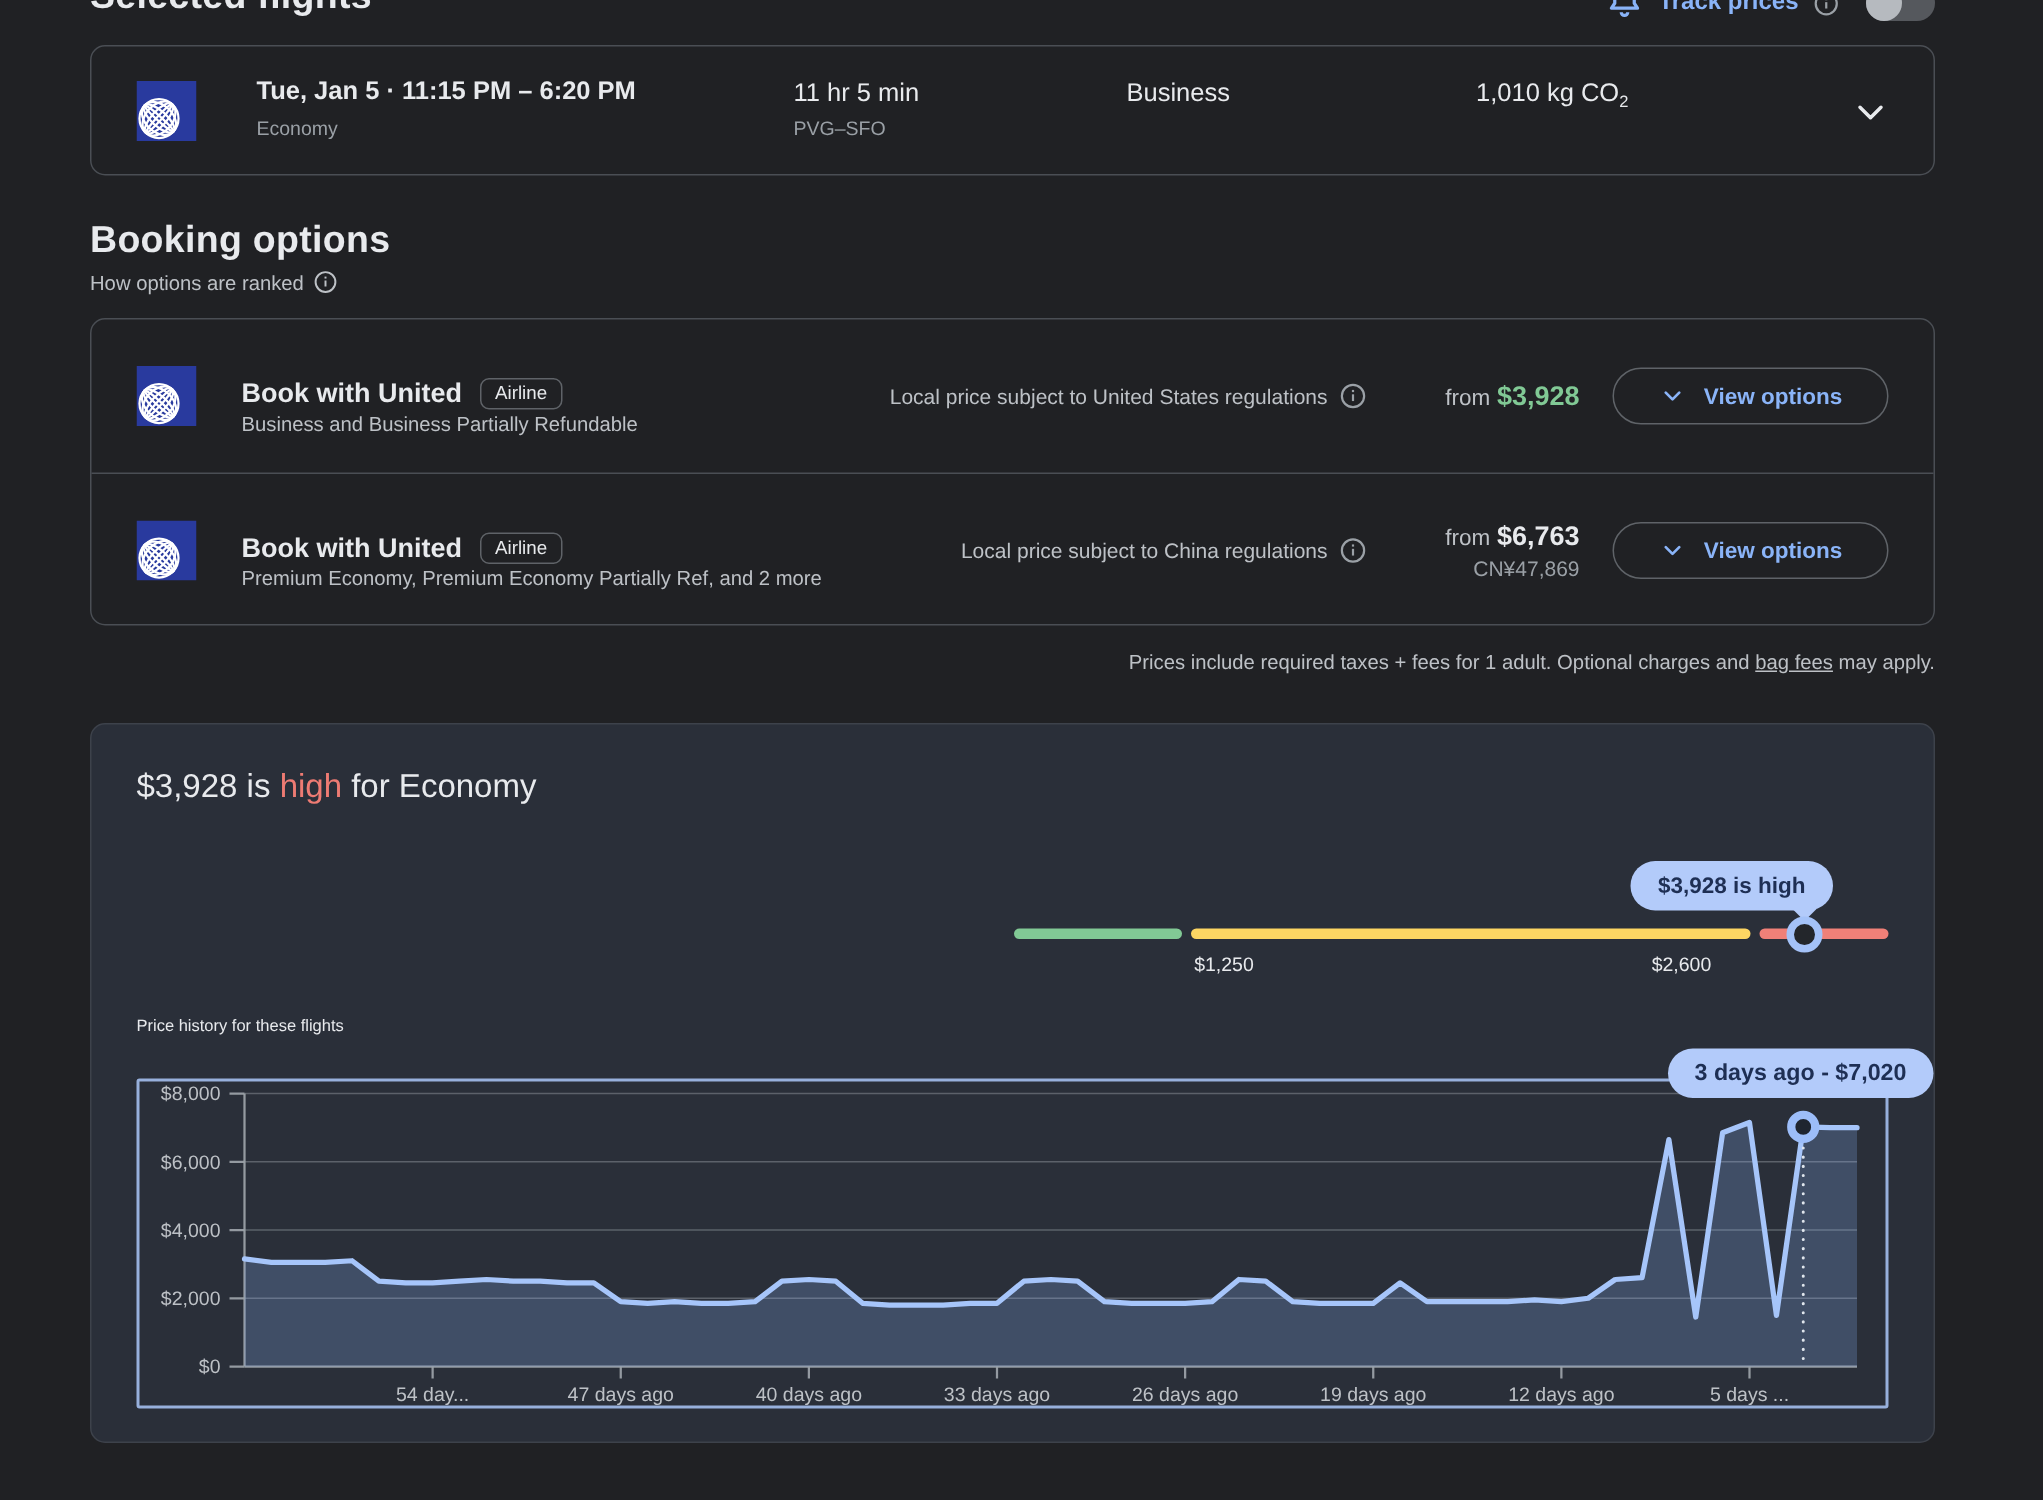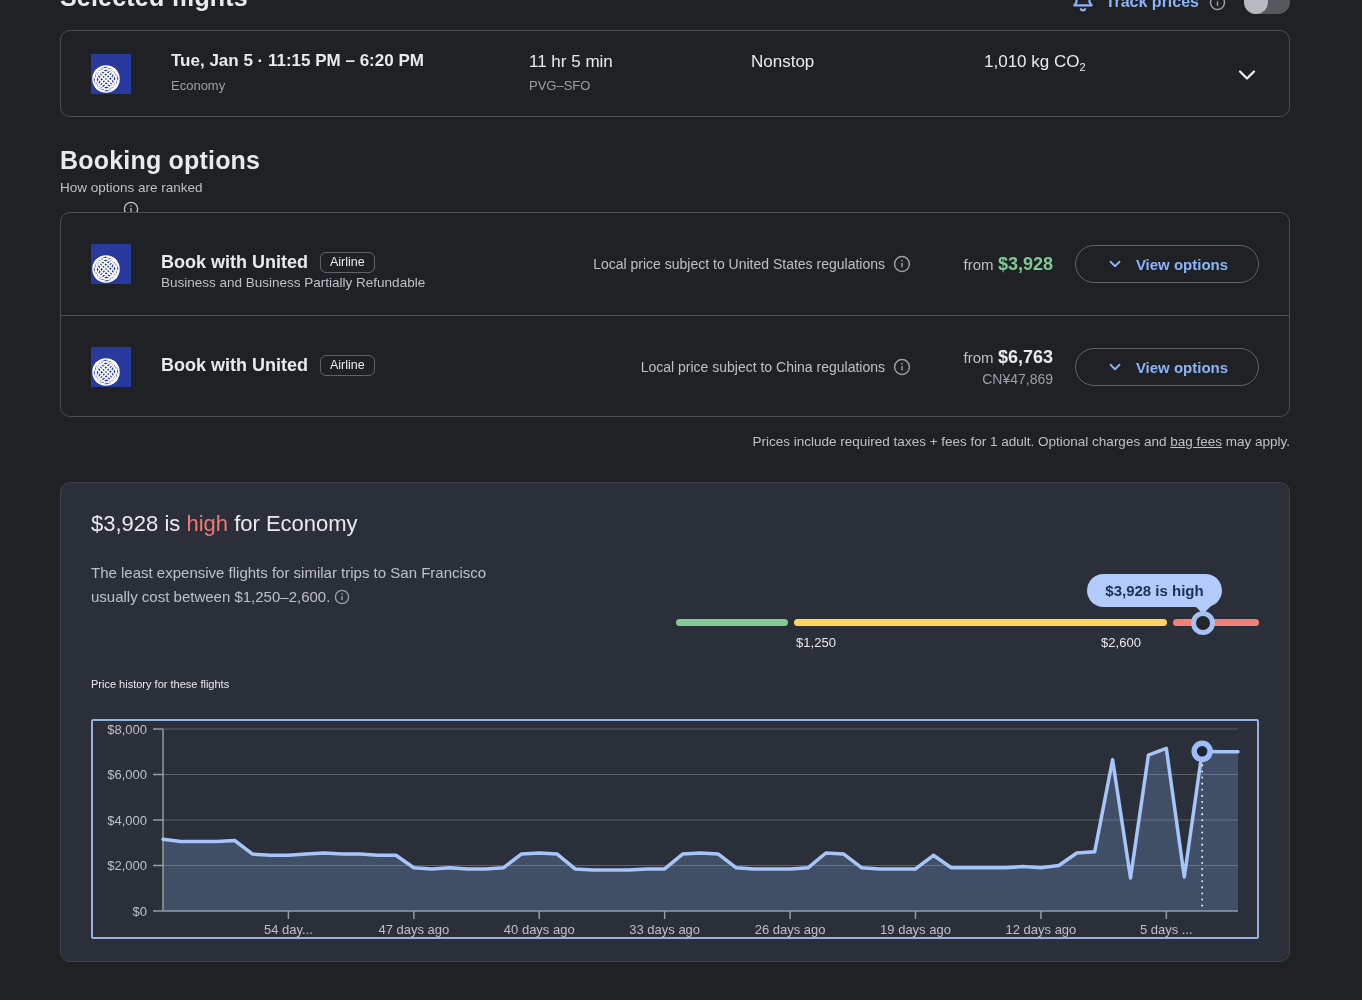--- a/index.html
+++ b/index.html
@@ -44,21 +44,21 @@
   .f-sub{position:absolute;left:110px;top:47px;font-size:13px;color:var(--text-faint);}
   .f-dur{position:absolute;left:468px;top:21px;font-size:17px;color:var(--text);}
   .f-route{position:absolute;left:468px;top:47px;font-size:13px;color:var(--text-faint);}
   .f-stops{position:absolute;left:690px;top:21px;font-size:17px;color:var(--text);}
   .f-co2{position:absolute;left:923px;top:21px;font-size:17px;color:var(--text);}
   .f-co2 sub{font-size:11px;}
   .f-chev{position:absolute;left:1172px;top:30px;width:28px;height:28px;cursor:pointer;}
 
   
   .booking-heading{left:60px;top:146px;font-size:25px;font-weight:600;color:var(--text);letter-spacing:.2px;}
-  .ranked-row{left:60px;top:180px;display:flex;align-items:center;gap:6px;font-size:13.5px;color:var(--text-dim);flex-direction:column;}
+  .ranked-row{left:60px;top:180px;display:flex;align-items:center;gap:6px;font-size:13.5px;color:var(--text-dim);}
   .booking-card{left:60px;top:212px;width:1230px;height:205px;}
   .b-row{position:absolute;left:0;width:100%;height:102px;}
   .b-row.r1{top:0;}
   .b-row.r2{top:103px;}
   .b-div{position:absolute;left:0;top:102px;width:100%;height:1px;background:var(--card-border);}
   .b-row .logo{left:30px;top:31px;}
   .b-title-row{position:absolute;left:100px;top:27px;display:flex;align-items:center;gap:12px;margin-top:12px;}
   .b-title{font-size:18px;font-weight:600;color:var(--text);}
   .badge{font-size:12.5px;color:var(--text);border:1px solid #5f6368;border-radius:6px;padding:2px 9px 3px;}
   .b-sub{position:absolute;left:100px;top:62px;font-size:13.5px;color:var(--text-dim);}
@@ -143,21 +143,21 @@
             <clipPath id="gclip1">
               <rect width="40" height="40"></rect>
             </clipPath>
           </defs>
       </svg>
     </span>
     <div class="f-main">Tue, Jan 5 · 11:15 PM – 6:20 PM</div>
     <div class="f-sub">Economy</div>
     <div class="f-dur">11 hr 5 min</div>
     <div class="f-route">PVG–SFO</div>
-    <div class="f-stops">Nonstop</div>
+    <div class="f-stops">Business</div>
     <div class="f-co2"><span>1,010 kg CO</span><sub>2</sub></div>
     <span class="f-chev">
       <svg width="28" height="28" viewBox="0 0 24 24" fill="none" stroke="#e8eaed" stroke-width="2" stroke-linecap="round" stroke-linejoin="round">
           <path d="M6 9l6 6 6-6"></path>
         </svg>
     </span>
   </div>
 
   <h2 class="abs booking-heading">Booking options</h2>
   <div class="abs ranked-row">
@@ -242,20 +242,21 @@
               <clipPath id="gclip3">
                 <rect width="40" height="40"></rect>
               </clipPath>
             </defs>
         </svg>
       </span>
       <div class="b-title-row">
         <span class="b-title">Book with United</span>
         <span class="badge">Airline</span>
       </div>
+      <div class="b-sub">Premium Economy, Premium Economy Partially Ref, and 2 more</div>
       <div class="b-right">
         <span class="reg">
           <span>Local price subject to China regulations</span>
           <span class="iicon">
             <svg width="18" height="18" viewBox="0 0 16 16" fill="none">
               <circle cx="8" cy="8" r="6.6" stroke="#9aa0a6" stroke-width="1.3"></circle>
               <rect x="7.35" y="7" width="1.3" height="4" fill="#9aa0a6"></rect>
               <rect x="7.35" y="4.4" width="1.3" height="1.3" fill="#9aa0a6"></rect>
             </svg>
           </span>
@@ -274,28 +275,20 @@
           <span>View options</span>
         </button>
       </div>
     </div>
   </div>
 
   <div class="abs disclaimer"><span>Prices include required taxes + fees for 1 adult. Optional charges and </span><span class="link">bag fees</span><span> may apply.</span></div>
 
   <div class="abs insights">
     <div class="ins-title"><span>$3,928</span><span> is </span><span class="hi">high</span><span> for Economy</span></div>
-    <div class="ins-para">
-      <span>The least expensive flights for similar trips to San Francisco</span><br>
-      <span>usually cost between $1,250–2,600.</span><span class="iicon"><svg width="16" height="16" viewBox="0 0 16 16" fill="none">
-            <circle cx="8" cy="8" r="6.6" stroke="#9aa0a6" stroke-width="1.3"></circle>
-            <rect x="7.35" y="7" width="1.3" height="4" fill="#9aa0a6"></rect>
-            <rect x="7.35" y="4.4" width="1.3" height="1.3" fill="#9aa0a6"></rect>
-          </svg></span>
-    </div>
 
     <div class="sl-tooltip">$3,928 is high</div>
     <div class="seg g"></div>
     <div class="seg y"></div>
     <div class="seg r"></div>
     <div class="sl-marker"></div>
     <div class="sl-label low">$1,250</div>
     <div class="sl-label high">$2,600</div>
 
     <div class="ph-title">Price history for these flights</div>
@@ -332,15 +325,16 @@
           <line x1="949.9166666666666" y1="192" x2="949.9166666666666" y2="200" stroke="rgba(154,160,166,0.95)" stroke-width="1.5"></line>
           <text x="949.9166666666666" y="215" text-anchor="middle" font-size="13" fill="#bdc1c6">12 days ago</text>
           <line x1="1075.3333333333335" y1="192" x2="1075.3333333333335" y2="200" stroke="rgba(154,160,166,0.95)" stroke-width="1.5"></line>
           <text x="1075.3333333333335" y="215" text-anchor="middle" font-size="13" fill="#bdc1c6">5 days ...</text>
           <path d="M72.0,192 L72.0,120.3 L89.9,122.6 L107.8,122.6 L125.8,122.6 L143.7,121.5 L161.6,135.1 L179.5,136.3 L197.4,136.3 L215.3,135.1 L233.3,134.0 L251.2,135.1 L269.1,135.1 L287.0,136.3 L304.9,136.3 L322.8,148.8 L340.8,149.9 L358.7,148.8 L376.6,149.9 L394.5,149.9 L412.4,148.8 L430.3,135.1 L448.3,134.0 L466.2,135.1 L484.1,149.9 L502.0,151.1 L519.9,151.1 L537.8,151.1 L555.8,149.9 L573.7,149.9 L591.6,135.1 L609.5,134.0 L627.4,135.1 L645.3,148.8 L663.3,149.9 L681.2,149.9 L699.1,149.9 L717.0,148.8 L734.9,134.0 L752.8,135.1 L770.8,148.8 L788.7,149.9 L806.6,149.9 L824.5,149.9 L842.4,136.3 L860.3,148.8 L878.3,148.8 L896.2,148.8 L914.1,148.8 L932.0,147.6 L949.9,148.8 L967.8,146.5 L985.8,134.0 L1003.7,132.8 L1021.6,40.7 L1039.5,159.0 L1057.4,36.2 L1075.3,29.3 L1093.3,157.9 L1111.2,32.3 L1129.1,32.8 L1147.0,32.8 L1147.0,192 Z" fill="rgba(138,180,248,0.24)" stroke="none"></path>
           <polyline points="72.0,120.3 89.9,122.6 107.8,122.6 125.8,122.6 143.7,121.5 161.6,135.1 179.5,136.3 197.4,136.3 215.3,135.1 233.3,134.0 251.2,135.1 269.1,135.1 287.0,136.3 304.9,136.3 322.8,148.8 340.8,149.9 358.7,148.8 376.6,149.9 394.5,149.9 412.4,148.8 430.3,135.1 448.3,134.0 466.2,135.1 484.1,149.9 502.0,151.1 519.9,151.1 537.8,151.1 555.8,149.9 573.7,149.9 591.6,135.1 609.5,134.0 627.4,135.1 645.3,148.8 663.3,149.9 681.2,149.9 699.1,149.9 717.0,148.8 734.9,134.0 752.8,135.1 770.8,148.8 788.7,149.9 806.6,149.9 824.5,149.9 842.4,136.3 860.3,148.8 878.3,148.8 896.2,148.8 914.1,148.8 932.0,147.6 949.9,148.8 967.8,146.5 985.8,134.0 1003.7,132.8 1021.6,40.7 1039.5,159.0 1057.4,36.2 1075.3,29.3 1093.3,157.9 1111.2,32.3 1129.1,32.8 1147.0,32.8" fill="none" stroke="#a6c5fa" stroke-width="3.5" stroke-linejoin="round" stroke-linecap="round"></polyline>
           <line x1="1111.1666666666667" y1="46.295000000000016" x2="1111.1666666666667" y2="190" stroke="#dfe5ec" stroke-width="2" stroke-dasharray="0.1 6" stroke-linecap="round"></line>
           <circle cx="1111.1666666666667" cy="32.295000000000016" r="8" fill="#1f2530" stroke="#9cbdf9" stroke-width="5.5"></circle>
         </svg>
     </div>
+    <div class="chart-tooltip">3 days ago - $7,020</div>
   </div>
 
 </div>
 
 </body></html>

